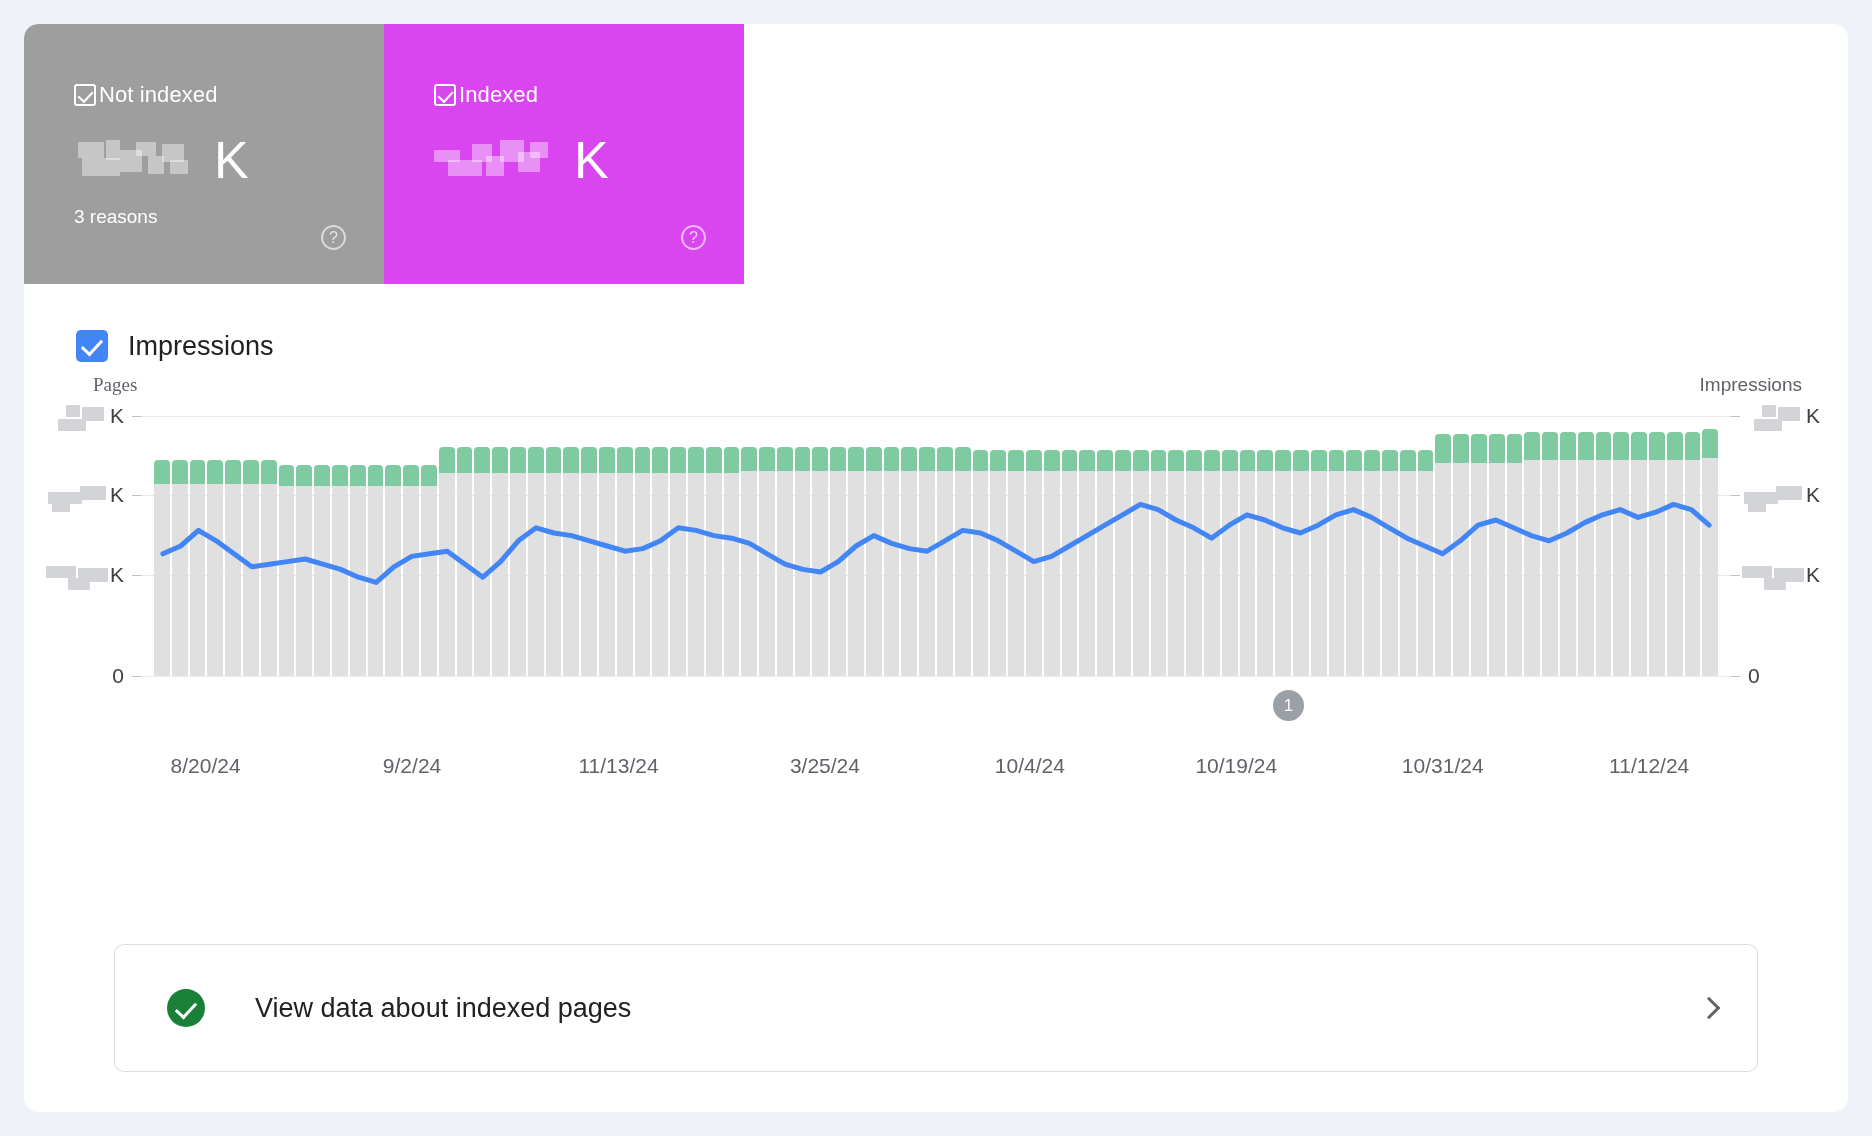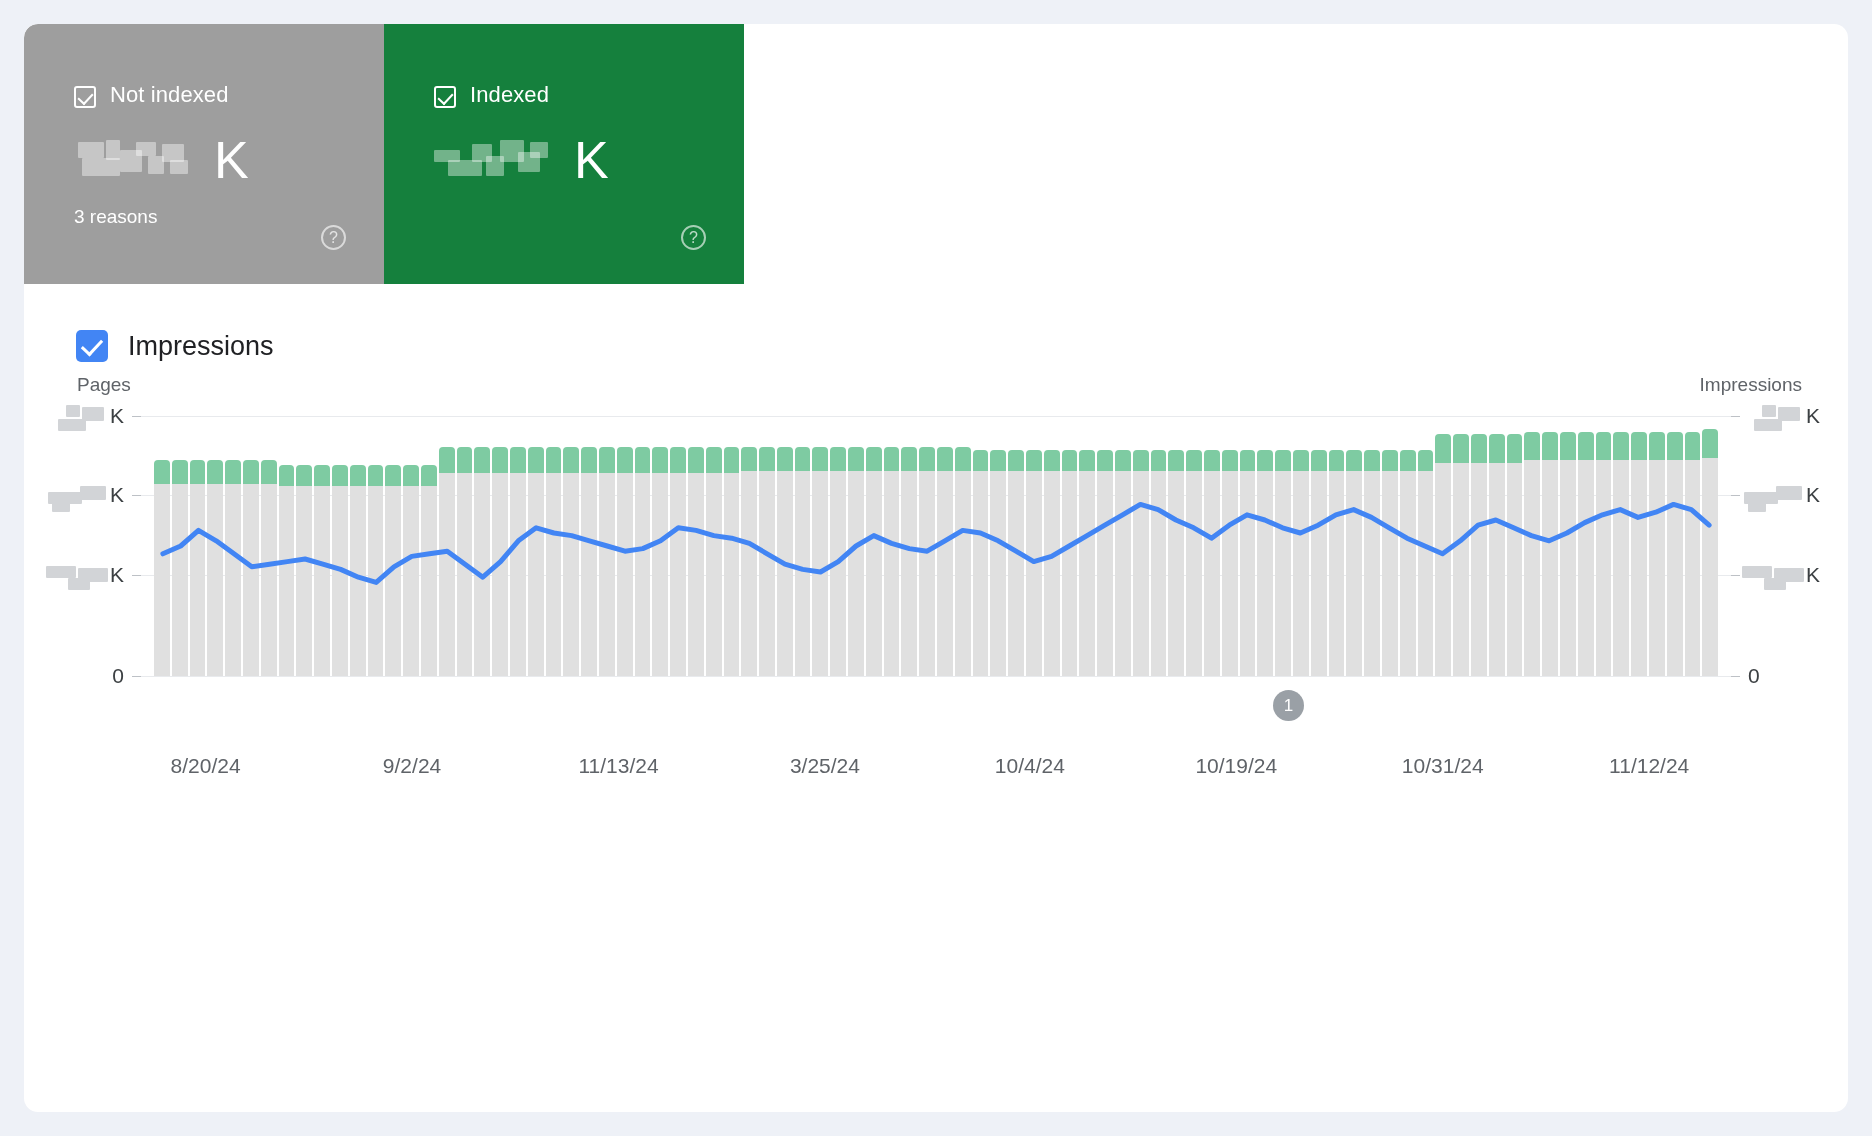--- a/index.html
+++ b/index.html
@@ -16,22 +16,22 @@
     overflow: hidden;
   }
 
   
   .cards { display: flex; height: 260px; }
   .card {
     position: relative; width: 360px; height: 260px;
     padding: 58px 0 0 50px; color: #ffffff;
   }
   .card.not-indexed { background: #9e9e9e; border-top-left-radius: 14px; }
-  .card.indexed { background: #15803d; }
-  .card-head { display: flex; align-items: flex-end; gap: 14px; height: 26px; }
+  .card.indexed { background: #d946ef; }
+  .card-head { display: flex; align-items: center; gap: 3px; height: 26px; }
   .cb-outline {
     width: 22px; height: 22px; border: 2px solid #ffffff; border-radius: 3px;
     position: relative; flex: 0 0 auto;
   }
   .cb-outline::after {
     content: ""; position: absolute; left: 5px; top: 2px;
     width: 7px; height: 12px; border: solid #ffffff;
     border-width: 0 2.4px 2.4px 0; transform: rotate(43deg);
   }
   .card-title { font-size: 22px; letter-spacing: .1px; }
@@ -62,21 +62,21 @@
   .cb-blue::after {
     content: ""; position: absolute; left: 10px; top: 5px;
     width: 9px; height: 17px; border: solid #ffffff;
     border-width: 0 3.4px 3.4px 0; transform: rotate(43deg);
   }
   .legend-label { font-size: 27px; color: #202124; }
 
   
   .chart-wrap { position: relative; height: 420px; margin-top: 4px; }
   .axis-name { position: absolute; font-size: 19px; color: #5f6368; top: 0; }
-  .axis-name.left { left: 53px; }
+  .axis-name.left { left: 69px; font-family: Liberation Serif, serif; }
   .axis-name.right { right: 46px; }
 
   .plot {
     position: absolute; left: 130px; right: 130px; top: 42px; height: 260px;
   }
   .gridline {
     position: absolute; left: -22px; right: -22px; height: 1px;
     background: #e8eaed;
   }
   .tick {
@@ -578,14 +578,19 @@
         <div class="xlabel" style="left: 16.5%;">9/2/24</div>
         <div class="xlabel" style="left: 29.7%;">11/13/24</div>
         <div class="xlabel" style="left: 42.9%;">3/25/24</div>
         <div class="xlabel" style="left: 56%;">10/4/24</div>
         <div class="xlabel" style="left: 69.2%;">10/19/24</div>
         <div class="xlabel" style="left: 82.4%;">10/31/24</div>
         <div class="xlabel" style="left: 95.6%;">11/12/24</div>
       </div>
   </div>
 
+  <div class="link-card">
+    <span class="check-circle"></span>
+    <span class="link-text">View data about indexed pages</span>
+    <span class="chevron"></span>
+  </div>
 
 </div>
 
 </body></html>

